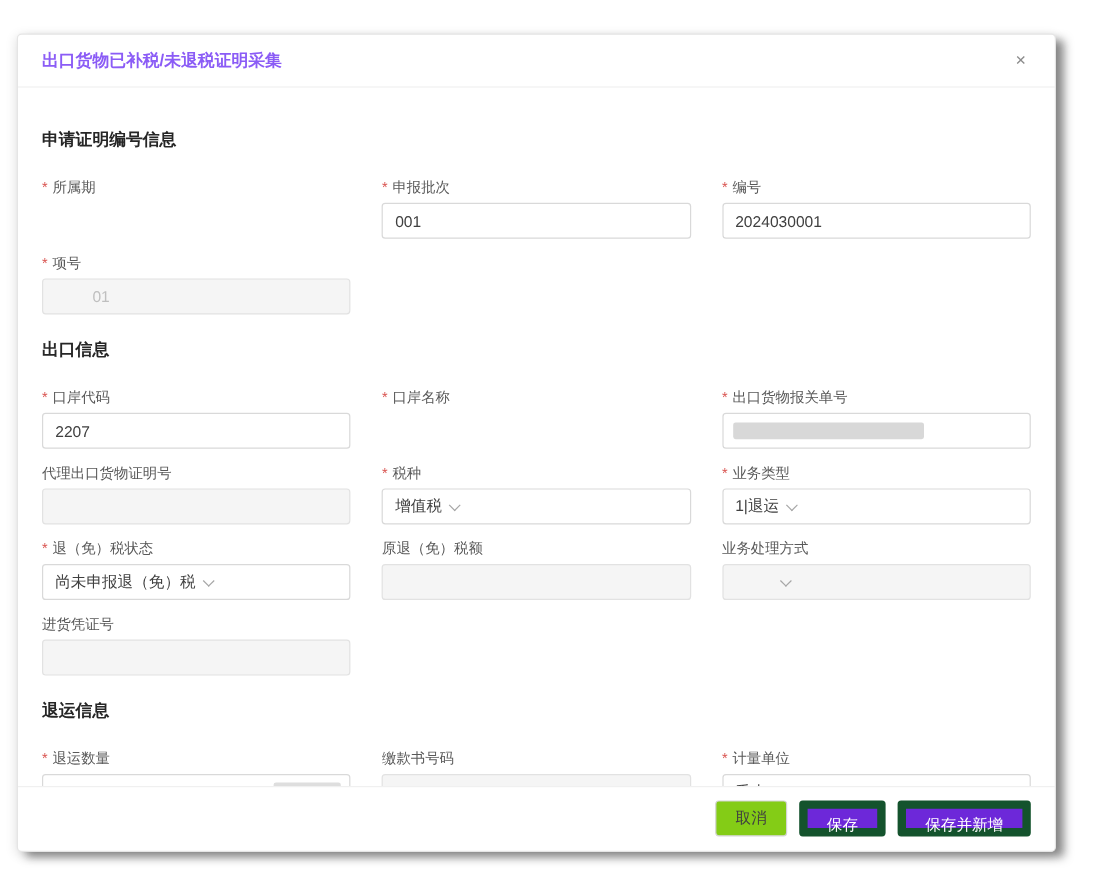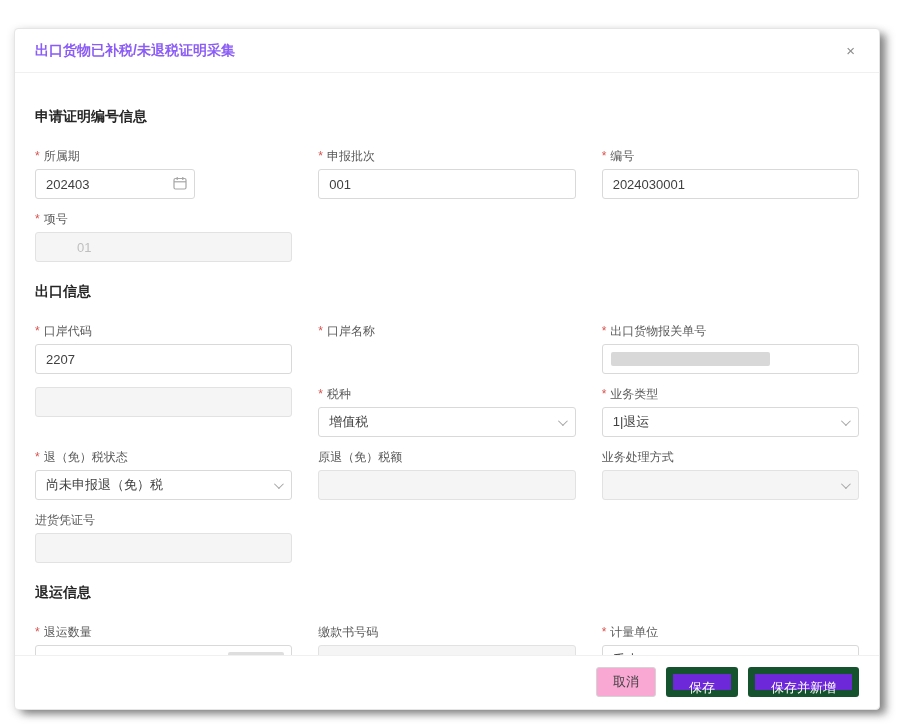--- a/index.html
+++ b/index.html
@@ -88,21 +88,21 @@
   }
   .input:disabled, .select.disabled {
     background: #f5f5f5;
     color: #bfbfbf;
     border-color: #e2e2e2;
     padding-left: 41px;
   }
   .select {
     display: flex;
     align-items: center;
-    justify-content: space-between;
+    justify-content: flex-start;
     cursor: pointer;
   }
   .select-value {
     font-size: 13px;
     color: #404040;
     overflow: hidden;
     white-space: nowrap;
   }
   .select.disabled .select-value { color: #bfbfbf; }
   .chev {
@@ -142,21 +142,21 @@
   .btn {
     height: 30px;
     padding: 0 16px;
     border-radius: 3px;
     font-size: 13px;
     cursor: pointer;
     font-family: "Liberation Sans", "DejaVu Sans", sans-serif;
     line-height: 28px;
   }
   .btn-default {
-    background: #f9a8d4;
+    background: #84cc16;
     border: 1px solid #d4d4d4;
     color: #404040;
   }
   .btn-primary {
     background: #6d28d9;
     border: 7px solid #14532d;
     color: #fff;
   }
 </style>
 </head>
@@ -169,31 +169,20 @@
     <div class="close-btn">×</div>
   </div>
 
   <div class="dlg-body">
 
     <div class="section">
       <div class="section-title">申请证明编号信息</div>
       <div class="form-grid">
         <div class="field">
           <div class="label"><span class="req">*</span><span>所属期</span></div>
-          <div class="control date-wrap">
-            <input class="input" value="202403" style="">
-            <span class="cal-icon">
-              <svg width="14" height="14" viewBox="0 0 14 14">
-                  <rect x="1" y="2.5" width="12" height="10.5" rx="1.5" fill="none" stroke="#a6a6a6" stroke-width="1.2"></rect>
-                  <line x1="1" y1="5.8" x2="13" y2="5.8" stroke="#a6a6a6" stroke-width="1.2"></line>
-                  <line x1="4.2" y1="1" x2="4.2" y2="4" stroke="#a6a6a6" stroke-width="1.2"></line>
-                  <line x1="9.8" y1="1" x2="9.8" y2="4" stroke="#a6a6a6" stroke-width="1.2"></line>
-                </svg>
-            </span>
-          </div>
         </div>
         <div class="field">
           <div class="label"><span class="req">*</span><span>申报批次</span></div>
           <div class="control">
             <input class="input" value="001" style="">
           </div>
         </div>
         <div class="field">
           <div class="label"><span class="req">*</span><span>编号</span></div>
           <div class="control">
@@ -222,20 +211,21 @@
           <div class="label"><span class="req">*</span><span>口岸名称</span></div>
         </div>
         <div class="field">
           <div class="label"><span class="req">*</span><span>出口货物报关单号</span></div>
           <div class="control">
             <input class="input" value="" style="">
             <span class="redact left"></span>
           </div>
         </div>
         <div class="field">
+          <div class="label"><span>代理出口货物证明号</span></div>
           <div class="control">
             <input class="input" disabled="" value="" style="">
           </div>
         </div>
         <div class="field">
           <div class="label"><span class="req">*</span><span>税种</span></div>
           <div class="select">
             <span class="select-value">增值税</span>
             <span class="chev"></span>
           </div>

